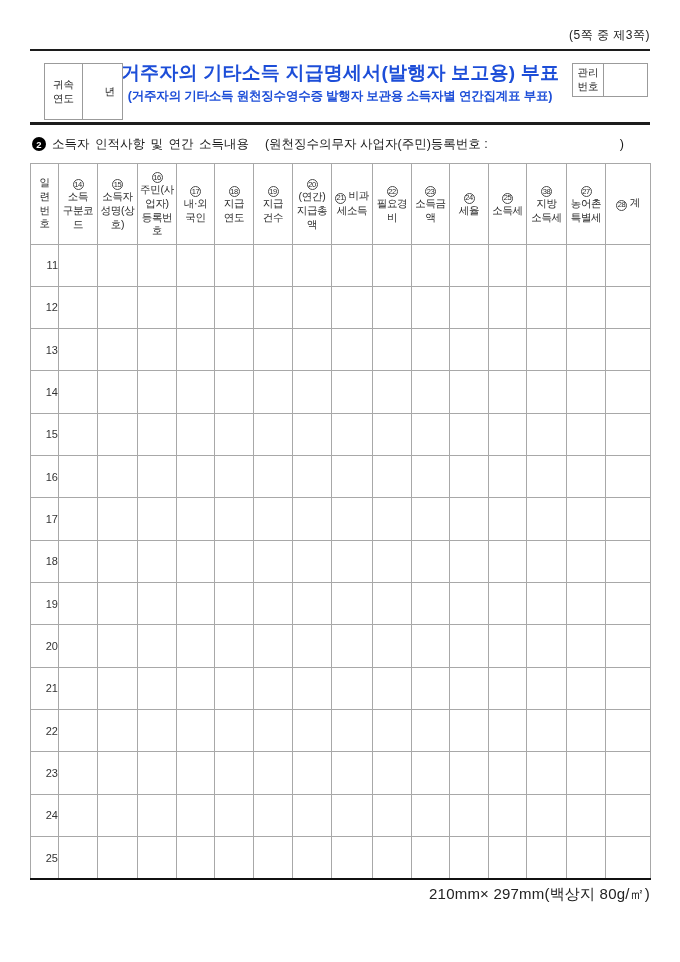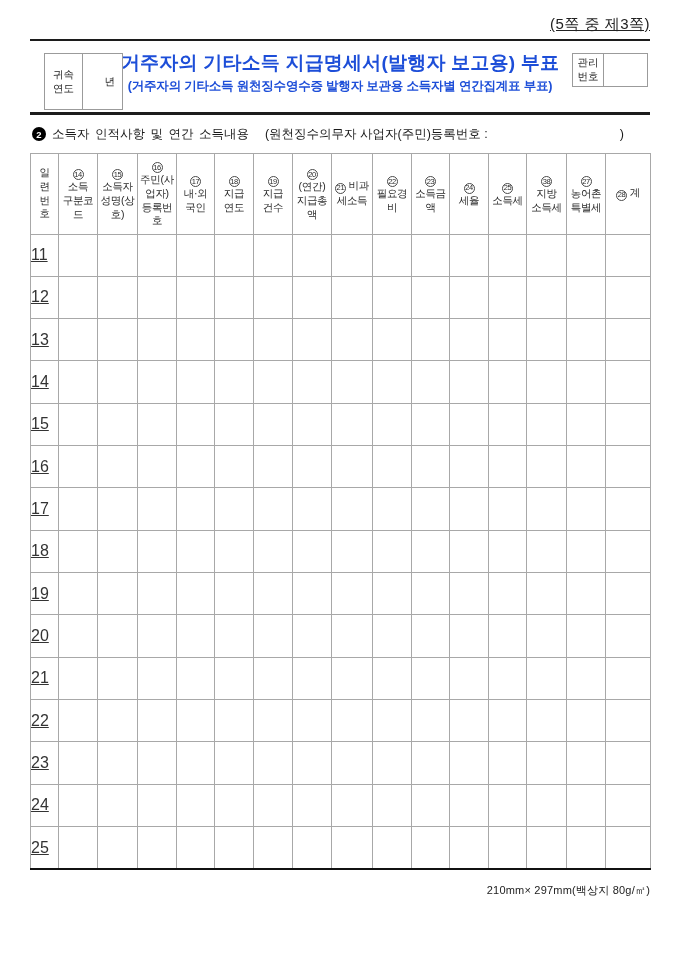--- a/index.html
+++ b/index.html
@@ -7,26 +7,25 @@
   body {
     width:680px; height:962px;
     font-family:"Liberation Sans","DejaVu Sans",sans-serif;
     color:#1a1a1a;
     position:relative;
     overflow:hidden;
   }
   .content { width:620px; margin:0 auto 0 30px; }
 
   .page-marker {
-    padding-top:15px;
+    padding-top:27px;
     text-align:right;
-    font-size:15px;
+    font-size:12px;
     color:#222;
     letter-spacing:0.5px;
-    text-decoration:underline;
   }
   .rule { width:620px; background:#1c1c1c; }
   .rule-top { height:2px; margin-top:5px; }
   .rule-section { height:2.5px; }
 
   .header-band {
     position:relative;
     height:71px;
   }
   .mini-box {
@@ -113,32 +112,31 @@
     width:11px; height:11px;
     border:1px solid #4a4a4a;
     border-radius:50%;
     font-size:7.5px;
     line-height:1;
     color:#2a2a2a;
     vertical-align:-1px;
   }
   table.grid tbody td { height:42.33px; }
   table.grid tbody td.rownum {
-    font-size:16px;
+    font-size:11px;
     color:#333;
-    text-align:left;
+    text-align:right;
     vertical-align:middle;
-    text-decoration:underline;
   }
   table.grid tbody tr:last-child td { border-bottom:2.5px solid #111; }
 
   .paper-spec {
-    margin-top:13px;
+    margin-top:5px;
     text-align:right;
-    font-size:11px;
+    font-size:15px;
     color:#222;
     letter-spacing:0.2px;
   }
 </style>
 </head>
 <body>
 
 <div class="content">
 
   <div class="page-marker">(5쪽 중 제3쪽)</div>

